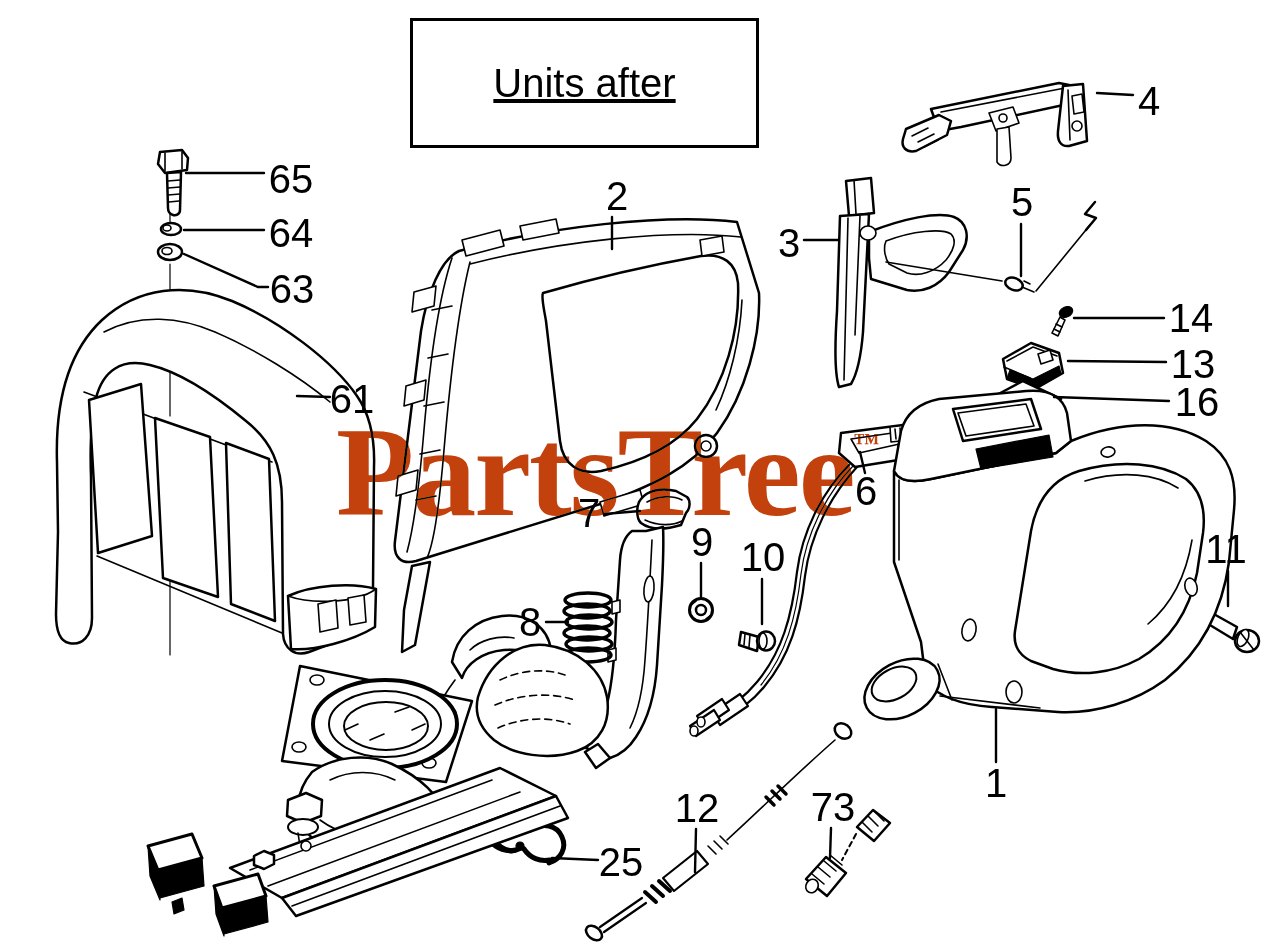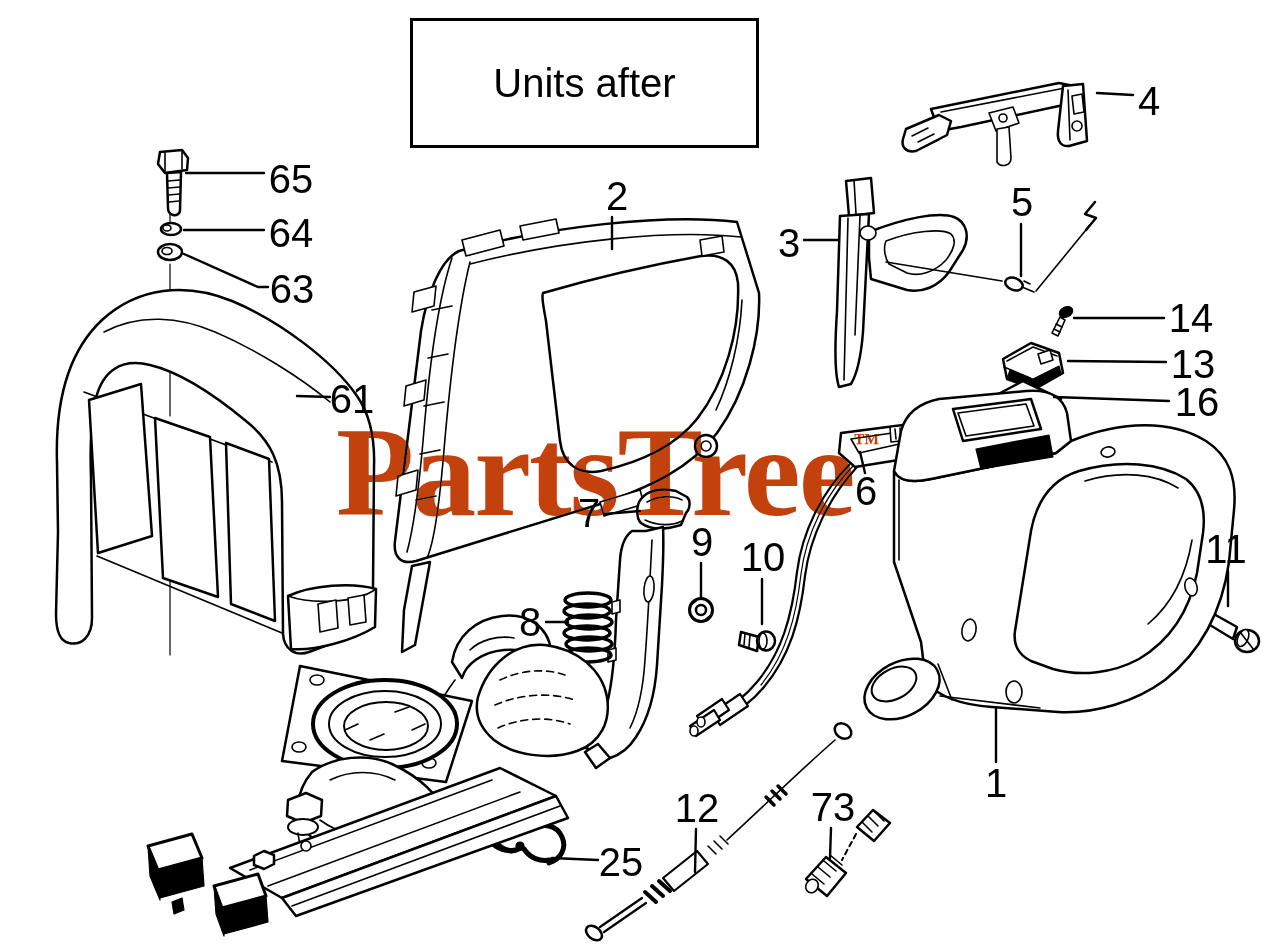--- a/index.html
+++ b/index.html
@@ -16,21 +16,21 @@
   .wire{stroke-width:2.2;}
   .dash{stroke-dasharray:7 5;}
   .clipwire{fill:none;stroke:#000;stroke-width:5;stroke-linecap:round;}
   .leader{fill:none;stroke:#000;stroke-width:2.4;stroke-linecap:round;}
   .callout{fill:#000;font-family:"Liberation Sans",sans-serif;font-size:40px;
            text-anchor:middle;}
   
   .note-box{position:absolute;left:410px;top:18px;width:343px;height:124px;
             border:3px solid #000;background:#fff;display:flex;flex-direction:column;
             align-items:center;justify-content:center;line-height:1.22;
-            font-size:40px;color:#000;z-index:3;}
+            font-size:40px;color:#000;z-index:3;text-decoration:underline;}
   
   .watermark{position:absolute;left:336px;top:408px;z-index:4;pointer-events:none;
              font-family:"Liberation Serif",serif;font-weight:bold;font-size:128px;
              line-height:1;letter-spacing:-2px;mix-blend-mode:darken;}
   .watermark .tm{font-size:26px;vertical-align:64px;letter-spacing:0;}
 </style>
 </head>
 <body>
 
 <div class="stage">

